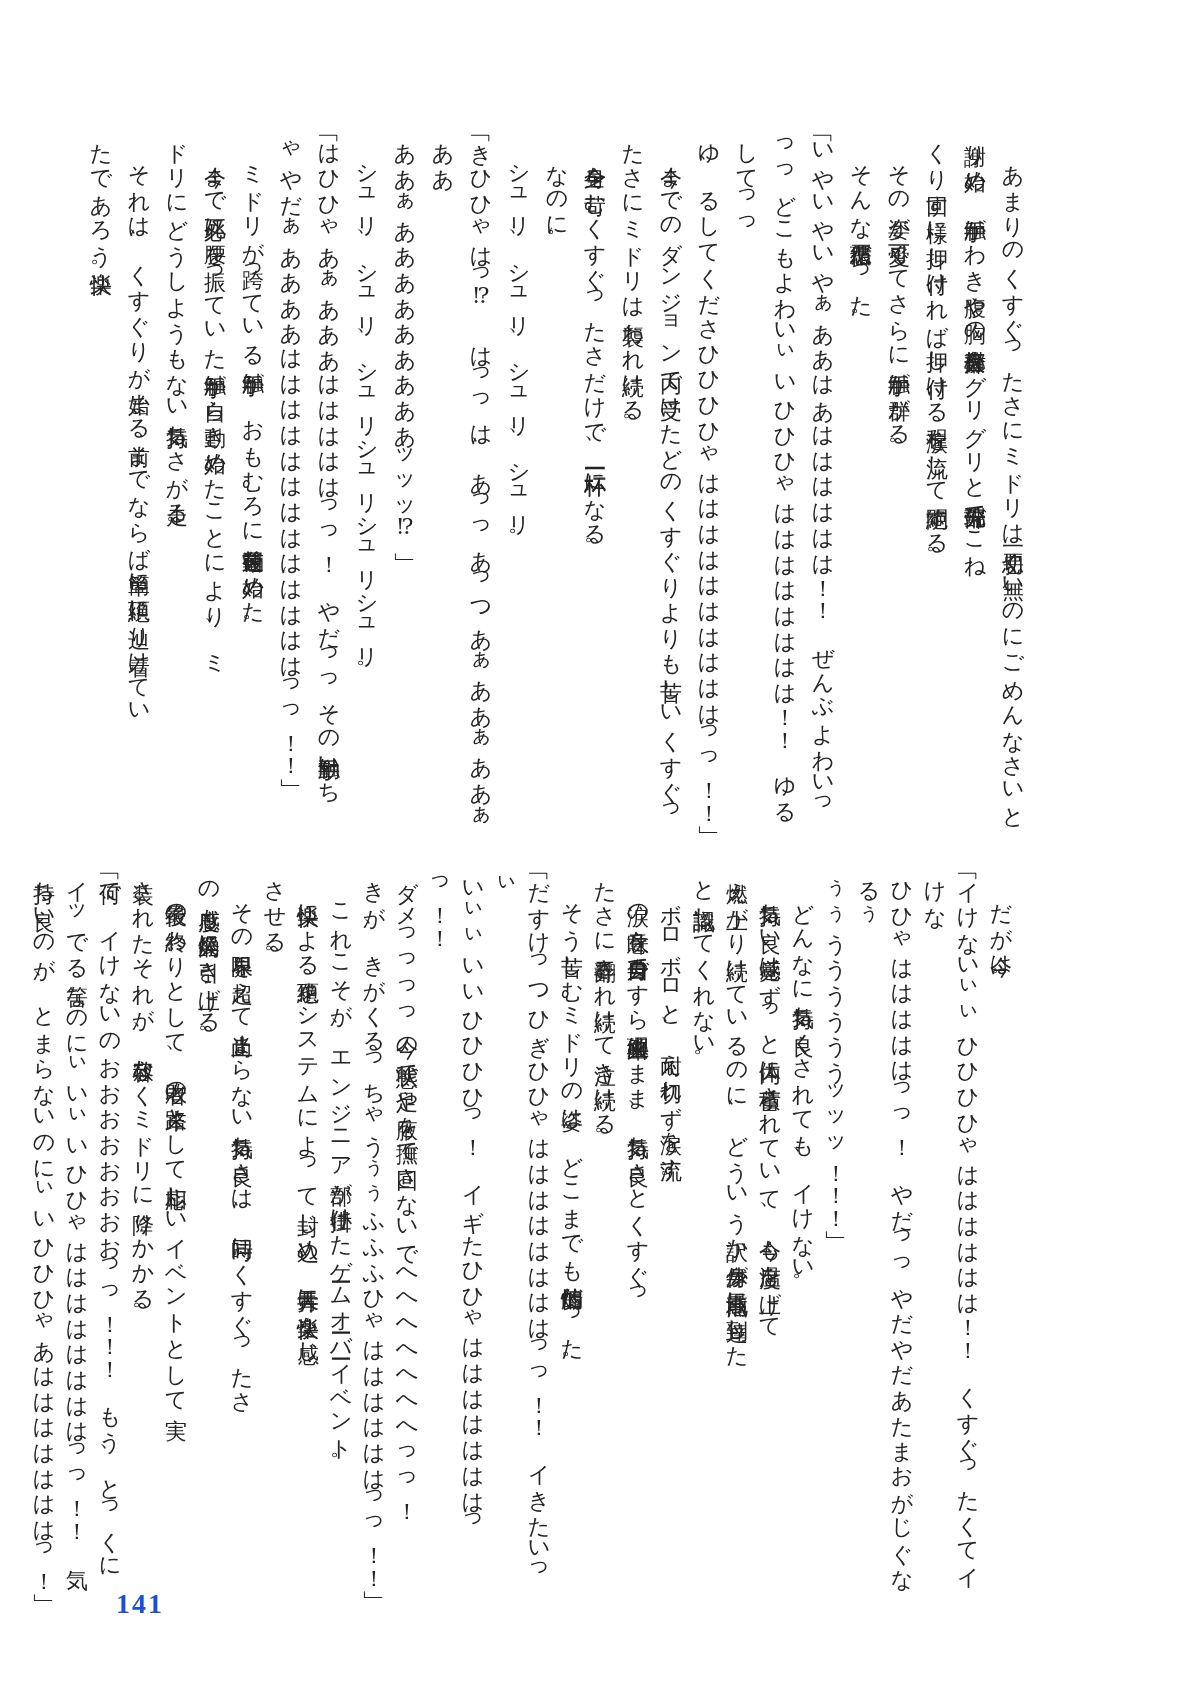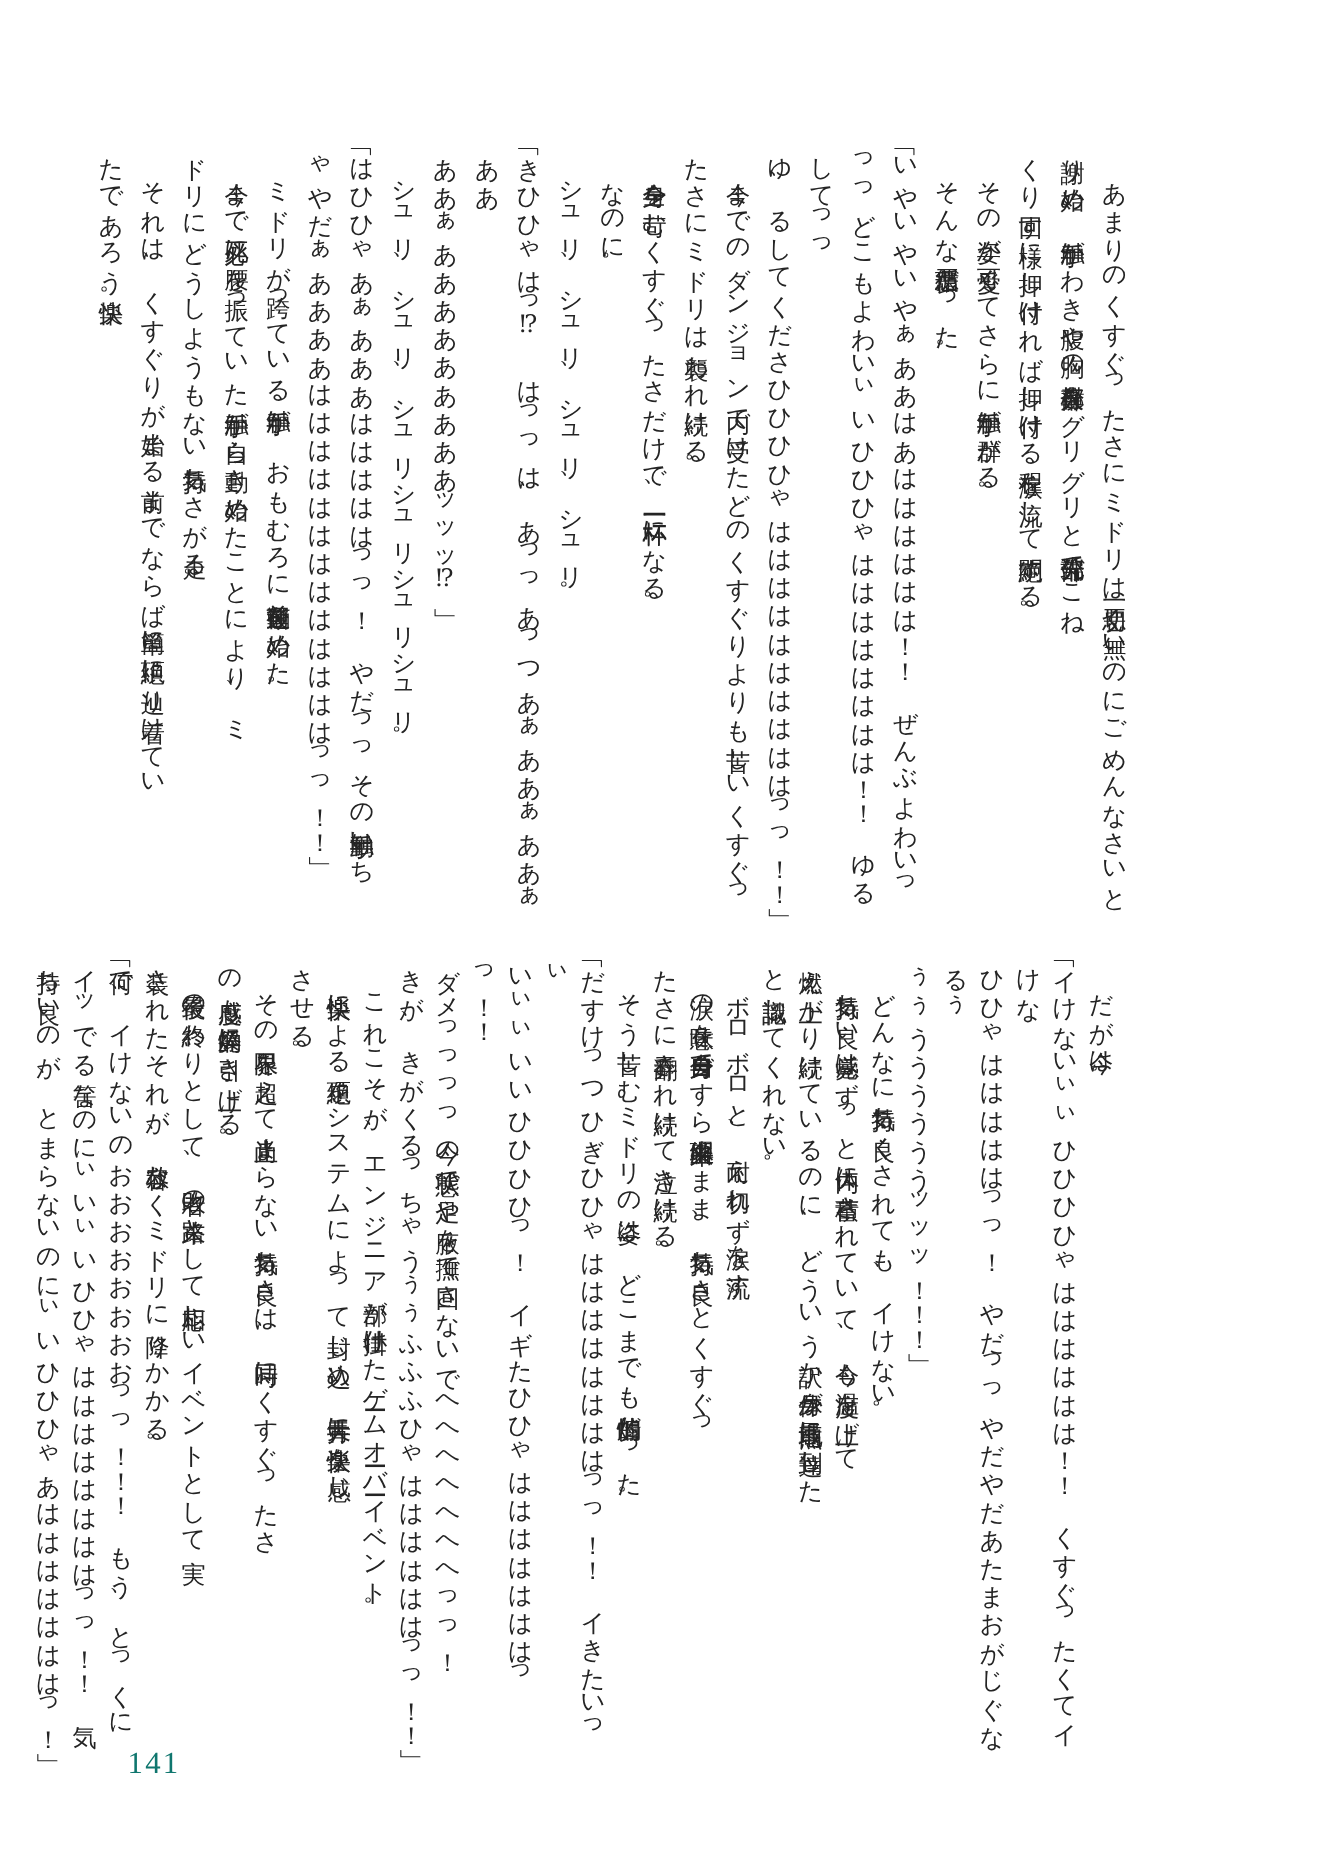--- a/index.html
+++ b/index.html
@@ -98,14 +98,14 @@
       <div class="line indent">快楽による絶頂をシステムによって封じ込め、青天井に快楽を感じ</div>
       <div class="line">させる。</div>
       <div class="line indent">その限界を超えて尚止まらない気持ち良さは、同時にくすぐったさ</div>
       <div class="line">の感度も爆発的に引き上げる。</div>
       <div class="line indent">最後の終わりとして、敗者の末路として相応しいイベントとして実</div>
       <div class="line">装されたそれが、容赦なくミドリに降りかかる。</div>
       <div class="line">「何で、イけないのおおおおおおおおっっ！！！　もう、とっくに</div>
       <div class="line">イッでる筈なのにぃいぃいひひゃははははははははっっ！！　気</div>
       <div class="line">持ち良いのが、とまらないのにぃいひひひゃあはははははははっ！」</div>
     </div>
-  <div class="page-number" style="color: #0f766e;">141</div>
+  <div class="page-number" style="color: #1d4ed8; font-weight: bold;">141</div>
 </div>
 
 </body></html>

